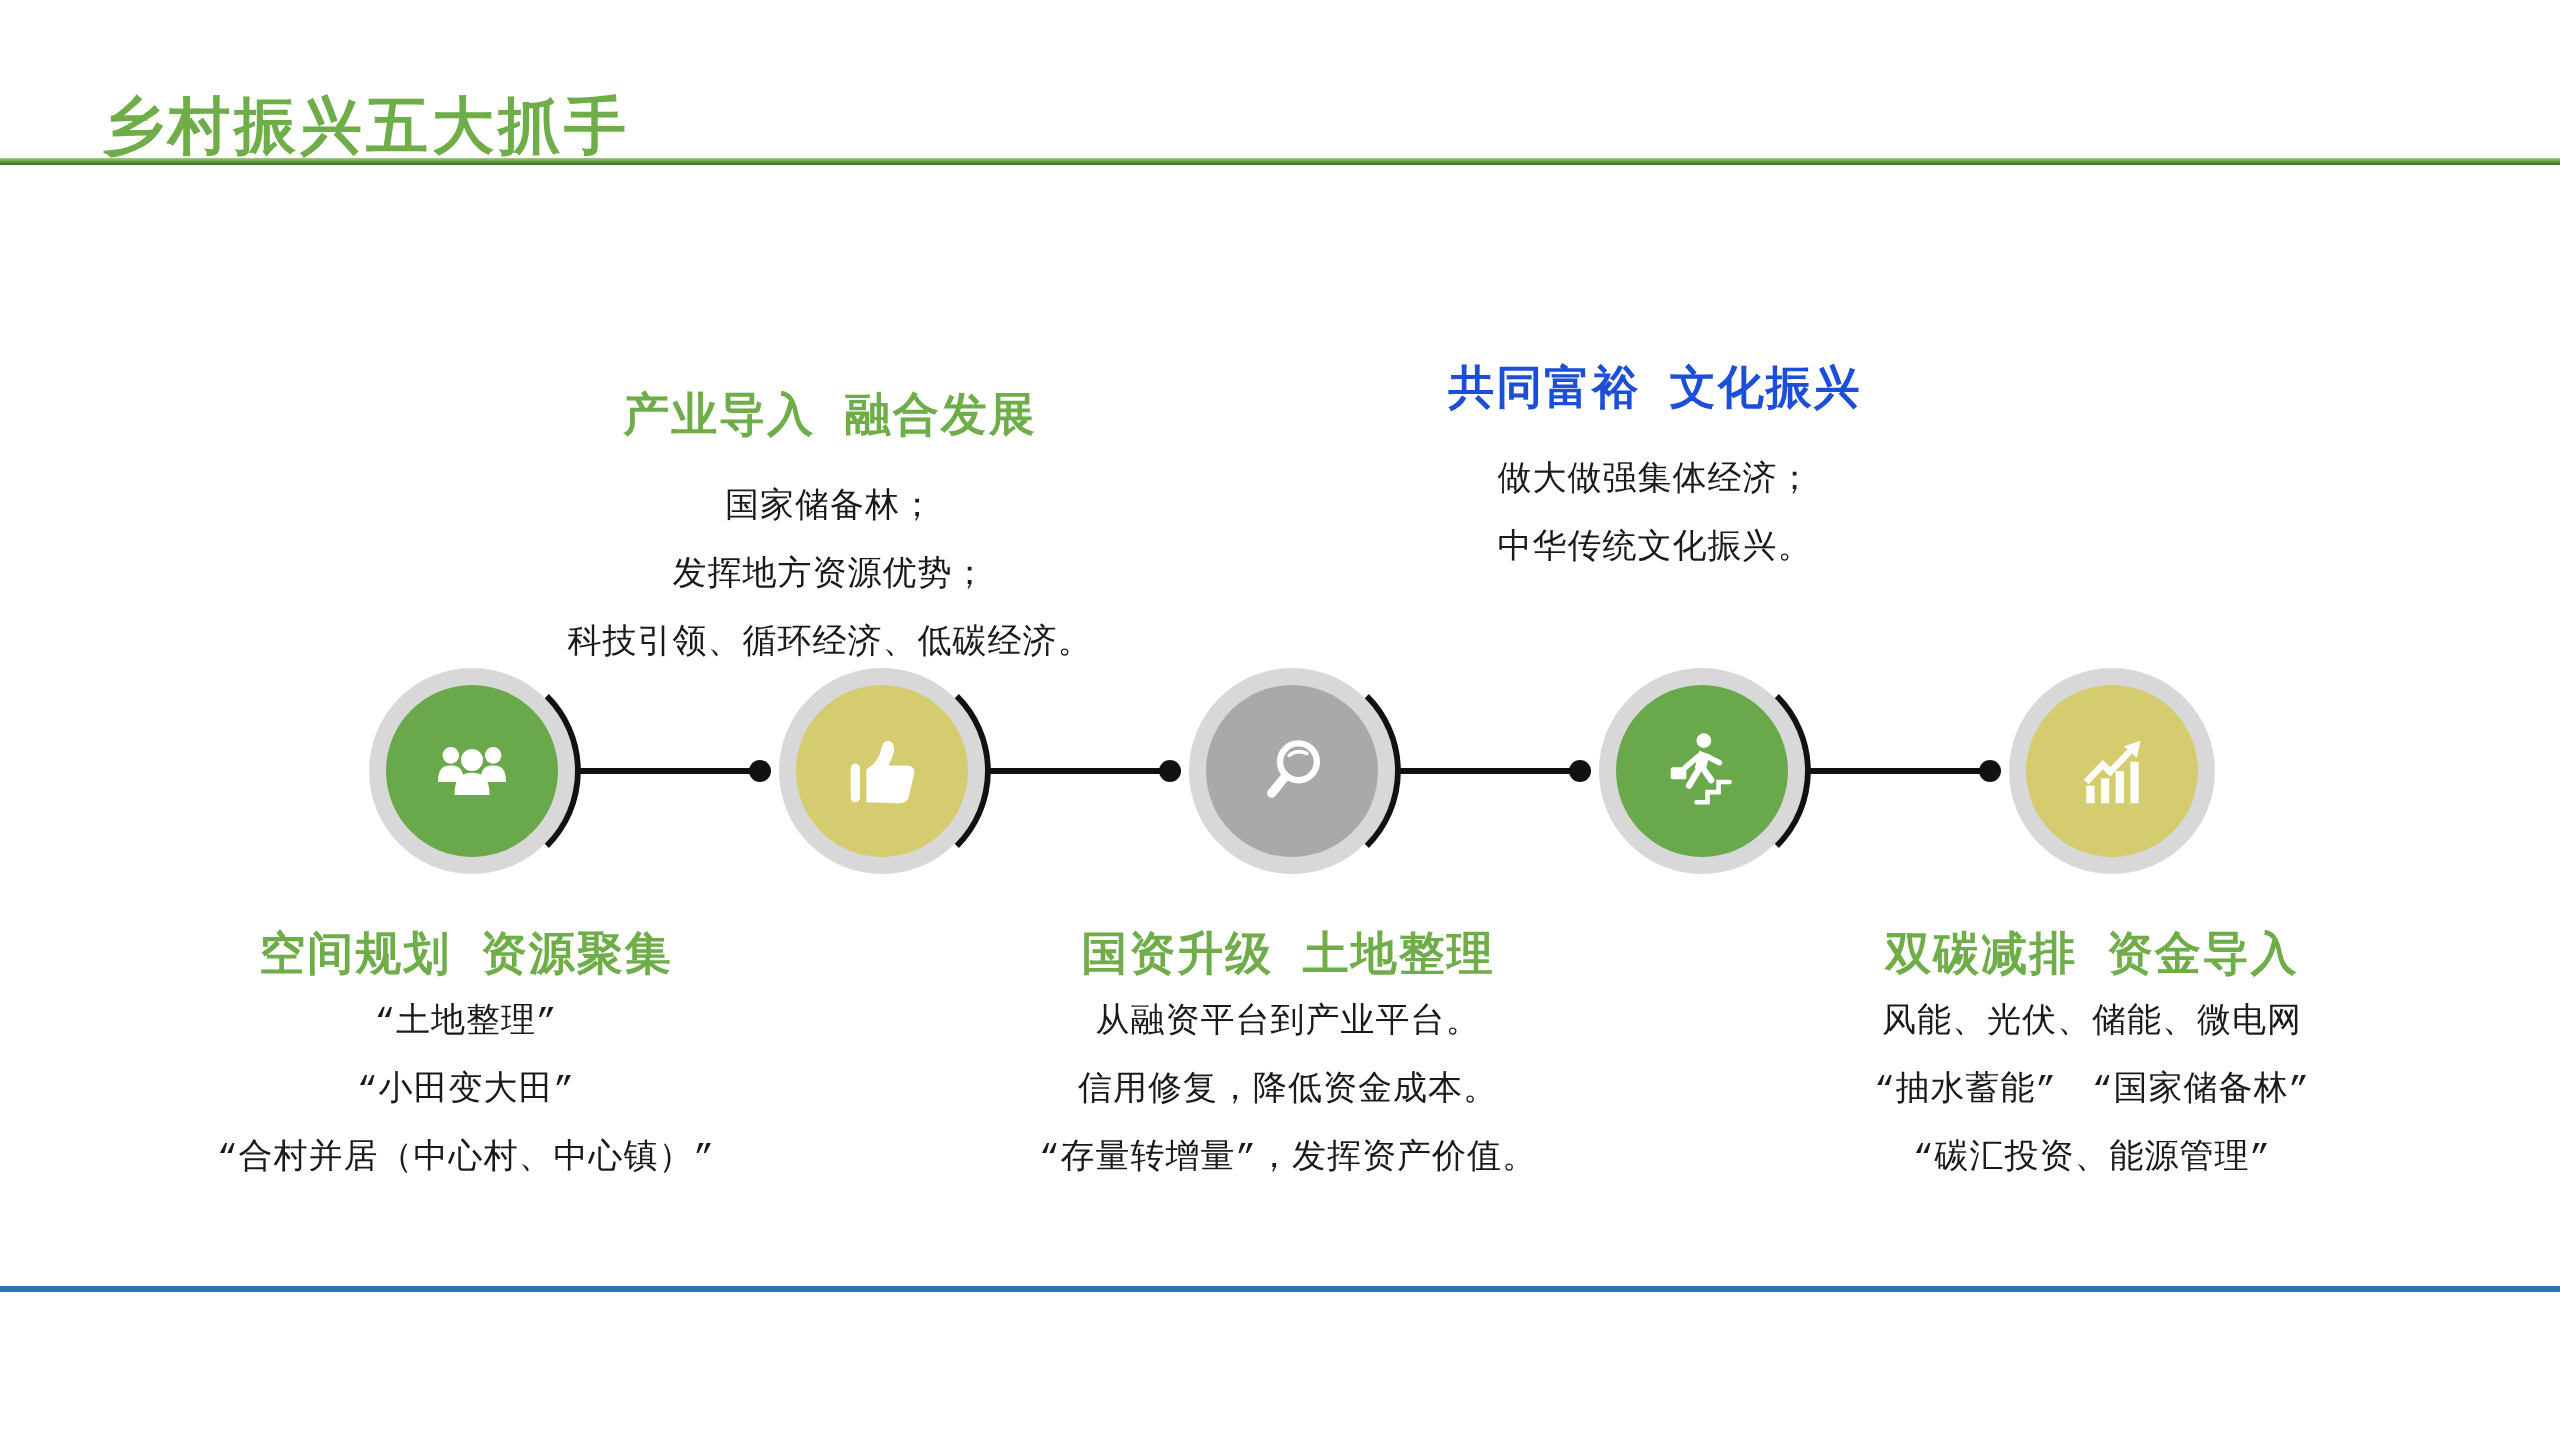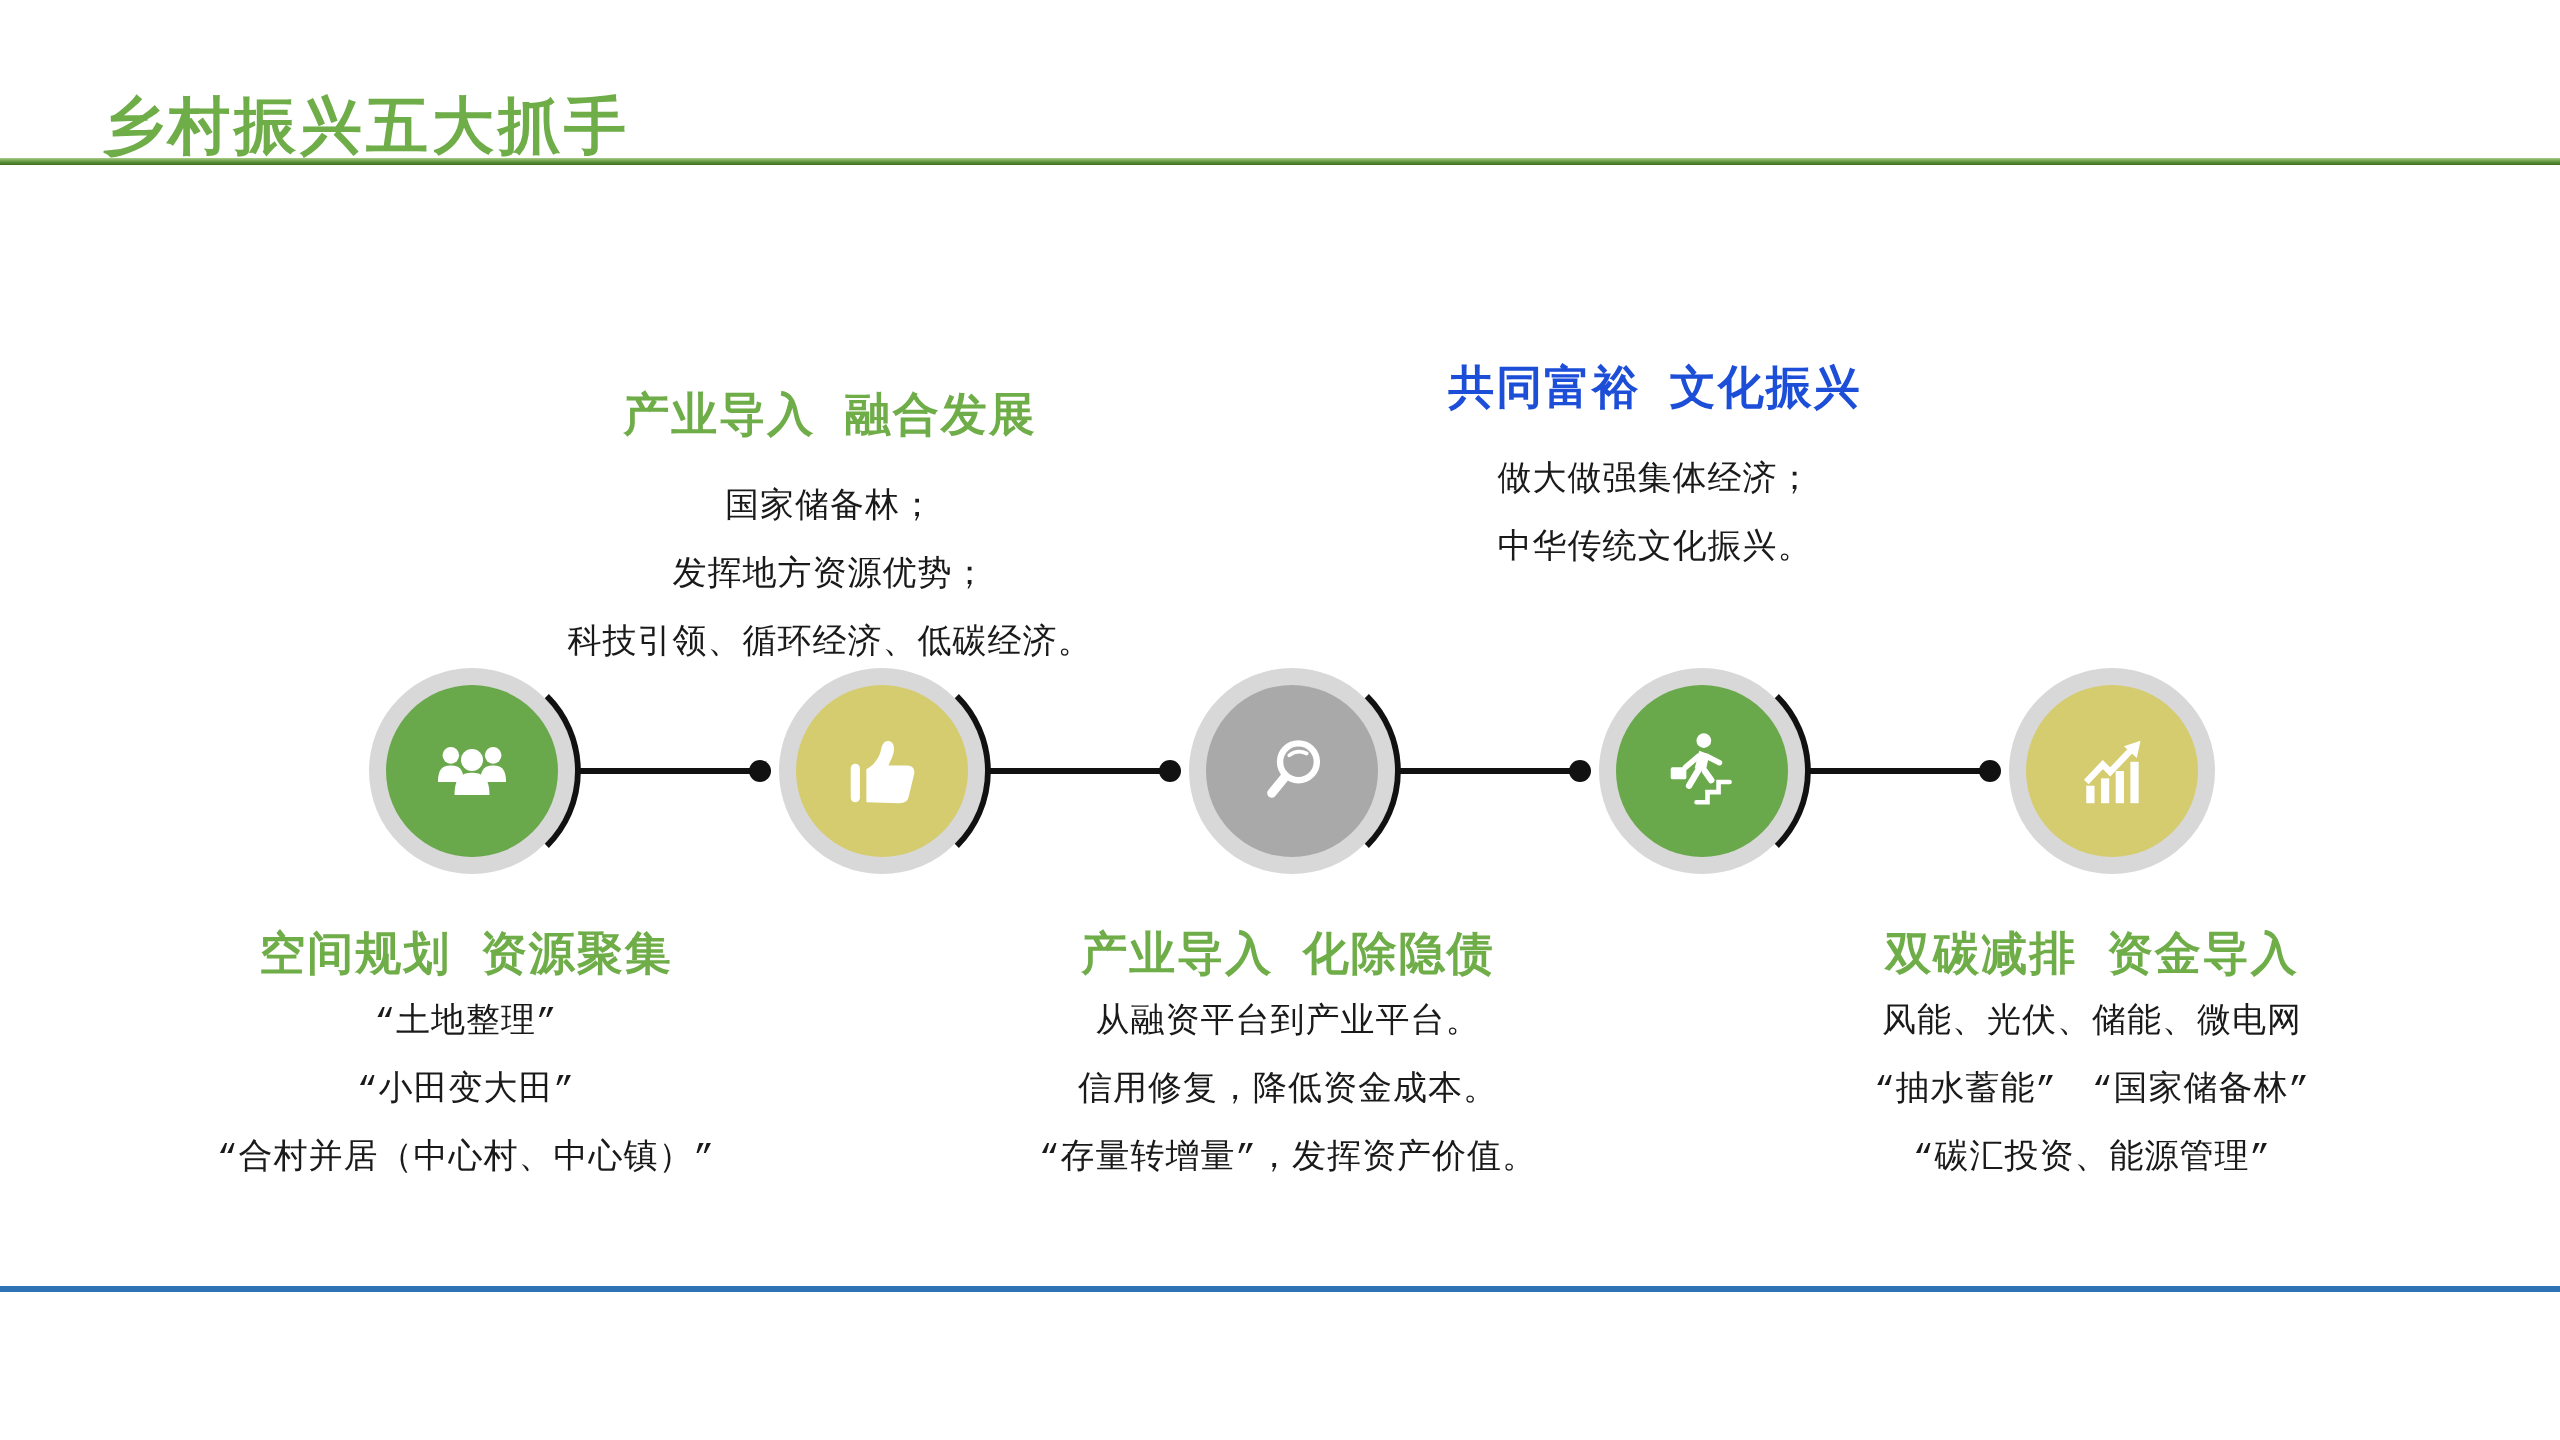--- a/index.html
+++ b/index.html
@@ -161,21 +161,21 @@
   </div>
 
   <div class="step-text below" style="left:466px;top:928px;">
     <div class="step-heading" style="color: rgb(111, 173, 73);">空间规划 资源聚集</div>
     <div class="step-line">“土地整理”</div>
     <div class="step-line">“小田变大田”</div>
     <div class="step-line">“合村并居（中心村、中心镇）”</div>
   </div>
 
   <div class="step-text below" style="left:1288px;top:928px;">
-    <div class="step-heading" style="color: rgb(111, 173, 73);">产业导入 化除隐债</div>
+    <div class="step-heading" style="color: rgb(111, 173, 73);">国资升级 土地整理</div>
     <div class="step-line">从融资平台到产业平台。</div>
     <div class="step-line">信用修复，降低资金成本。</div>
     <div class="step-line">“存量转增量”，发挥资产价值。</div>
   </div>
 
   <div class="step-text below" style="left:2092px;top:928px;text-align:center;">
     <div class="step-heading" style="color: rgb(111, 173, 73);">双碳减排 资金导入</div>
     <div class="step-line">风能、光伏、储能、微电网</div>
     <div class="step-line">“抽水蓄能”　“国家储备林”</div>
     <div class="step-line">“碳汇投资、能源管理”</div>

